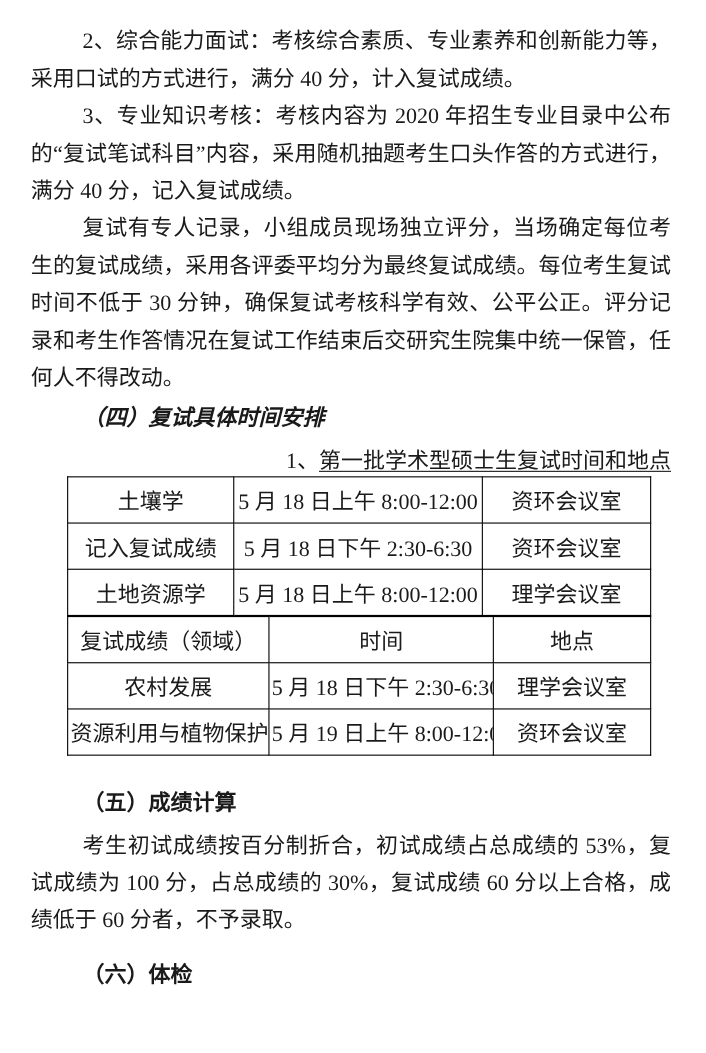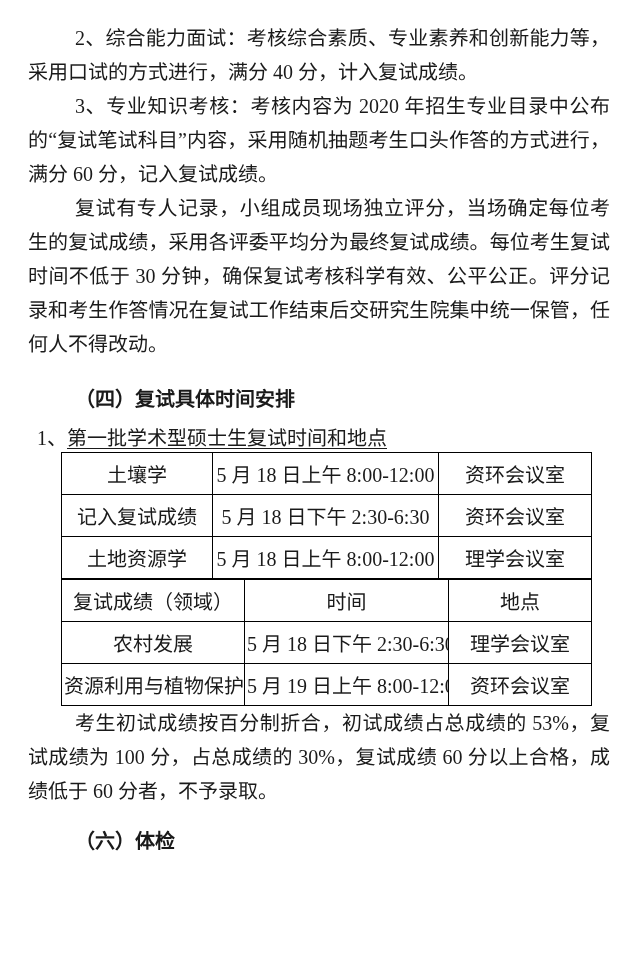--- a/index.html
+++ b/index.html
@@ -29,28 +29,28 @@
     margin: 0;
   }
   .sec-heading {
     font-size: 20px;
     line-height: 34px;
     font-weight: bold;
     text-indent: 47px;
     margin: 0;
     text-align: left;
   }
-  .h-four  { margin: 21px 0 8px 0; }
+  .h-four  { margin: 2px 0 8px 0; font-style: italic; }
   .h-five  { margin: 26px 0 5px 0; }
   .h-six   { margin: 16px 0 0 0; }
   .table-label {
     font-size: 20px;
     line-height: 28px;
     margin: 0 0 0 9px;
-    text-align: left;
+    text-align: right;
     white-space: nowrap;
   }
   .table-label .num { text-decoration: none; }
   .table-label .u {
     text-decoration: underline;
     text-decoration-thickness: 1px;
     text-underline-offset: 3px;
   }
   .label-2 { margin-top: 8px; }
   table.sched {
@@ -71,21 +71,21 @@
     white-space: nowrap;
   }
 </style>
 </head>
 <body>
 
 <div class="page">
 
   <p class="para">2、综合能力面试：考核综合素质、专业素养和创新能力等，采用口试的方式进行，满分 40 分，计入复试成绩。</p>
 
-  <p class="para">3、专业知识考核：考核内容为 2020 年招生专业目录中公布的“复试笔试科目”内容，采用随机抽题考生口头作答的方式进行，满分 60 分，记入复试成绩。</p>
+  <p class="para">3、专业知识考核：考核内容为 2020 年招生专业目录中公布的“复试笔试科目”内容，采用随机抽题考生口头作答的方式进行，满分 40 分，记入复试成绩。</p>
 
   <p class="para">复试有专人记录，小组成员现场独立评分，当场确定每位考生的复试成绩，采用各评委平均分为最终复试成绩。每位考生复试时间不低于 30 分钟，确保复试考核科学有效、公平公正。评分记录和考生作答情况在复试工作结束后交研究生院集中统一保管，任何人不得改动。</p>
 
   <p class="sec-heading h-four">（四）复试具体时间安排</p>
 
   <p class="table-label"><span class="num">1、</span><span class="u">第一批学术型硕士生复试时间和地点</span></p>
 
   <table class="sched">
     <colgroup>
       <col style="width:151px">
@@ -130,18 +130,19 @@
         <td>理学会议室</td>
       </tr>
       <tr>
         <td>资源利用与植物保护</td>
         <td>5 月 19 日上午 8:00-12:00</td>
         <td>资环会议室</td>
       </tr>
     </tbody>
   </table>
 
+  <p class="sec-heading h-five">（五）成绩计算</p>
 
   <p class="para">考生初试成绩按百分制折合，初试成绩占总成绩的 53%，复试成绩为 100 分，占总成绩的 30%，复试成绩 60 分以上合格，成绩低于 60 分者，不予录取。</p>
 
   <p class="sec-heading h-six">（六）体检</p>
 
 </div>
 
 </body></html>

